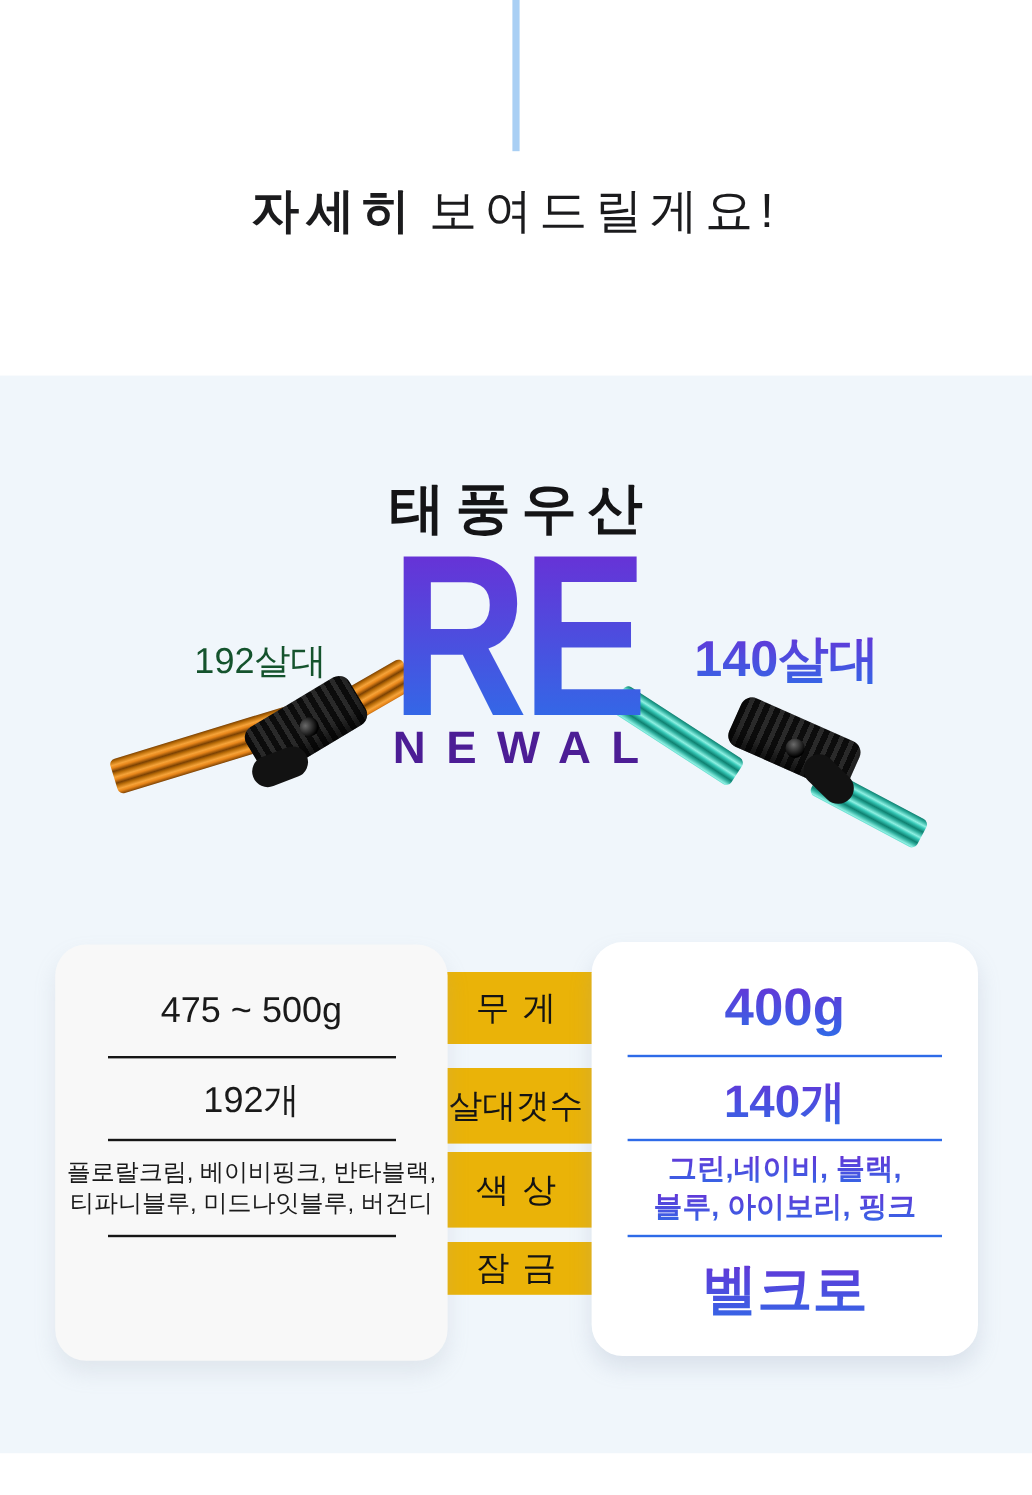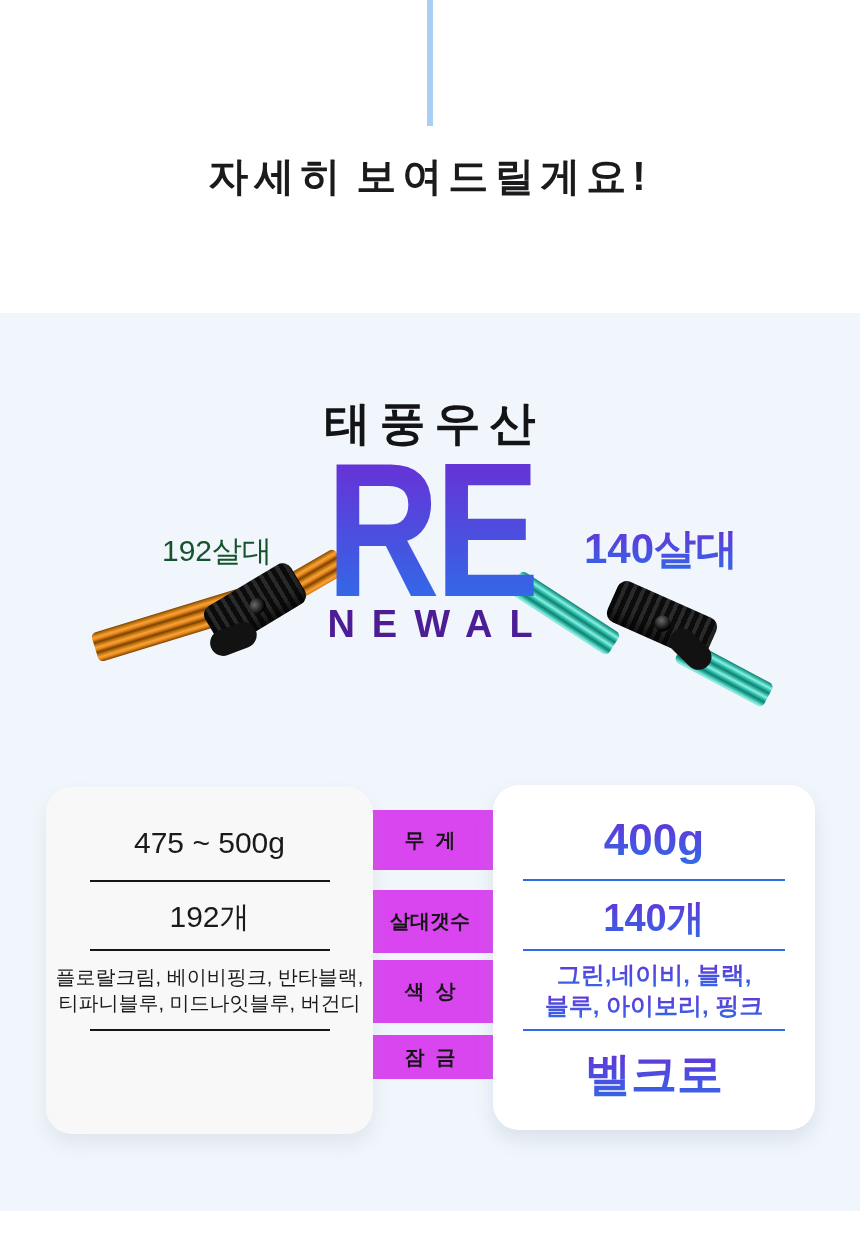--- a/index.html
+++ b/index.html
@@ -6,42 +6,42 @@
   *{box-sizing:border-box;font-family:"Liberation Sans","DejaVu Sans",sans-serif;}
   .page{position:relative;width:860px;height:1246px;background:#ffffff;overflow:hidden;margin:0 auto;}
 
   
   .accent-line{position:absolute;left:427px;top:0;width:6px;height:126px;background:#a9cff4;}
 
   
   .heading{position:absolute;top:150px;left:0;width:100%;text-align:center;
     font-size:40px;letter-spacing:6px;color:#1b1b1d;line-height:52px;white-space:nowrap;}
   .heading .strong{font-weight:700;}
-  .heading .rest{font-weight:700;margin-left:10px;}
+  .heading .rest{font-weight:400;margin-left:10px;}
 
   
   .section{position:absolute;left:0;top:313px;width:860px;height:898px;background:#f0f6fb;}
 
   .product-title{position:absolute;top:80px;left:0;width:100%;text-align:center;
     font-size:46px;font-weight:700;color:#141416;letter-spacing:9px;padding-left:9px;}
 
   .grad{background:linear-gradient(180deg,#6b2ed5 0%,#2f6ce8 100%);
     -webkit-background-clip:text;background-clip:text;color:transparent;}
 
   .re-text{position:absolute;top:136px;left:0;width:100%;height:160px;
     display:flex;justify-content:center;align-items:flex-end;z-index:3;}
   .re-text span{display:inline-block;font-size:192px;line-height:158px;font-weight:800;
     letter-spacing:-6px;transform:scaleX(0.82);}
 
   .newal-text{position:absolute;top:290px;left:0;width:100%;text-align:center;
     font-size:38px;font-weight:700;color:#4c1d95;letter-spacing:17px;padding-left:17px;z-index:3;}
 
   .old-rib-label{position:absolute;left:152px;top:218px;width:130px;text-align:center;
     font-size:30px;font-weight:500;color:#14532d;}
-  .new-rib-label{position:absolute;left:573px;top:208px;width:165px;text-align:right;
+  .new-rib-label{position:absolute;left:573px;top:208px;width:165px;text-align:center;
     font-size:42px;font-weight:800;}
 
   
   .tube{position:absolute;border-radius:5px;z-index:1;}
   .tube.orange{background:repeating-linear-gradient(to bottom,
     #7c4203 0px,#b96c08 2px,#f6a339 5px,#e8861a 7px,#7c4203 10px);}
   .tube.teal{background:repeating-linear-gradient(to bottom,
     #0f8171 0px,#2fae9d 2px,#8df0e2 5px,#35c7b6 7px,#0f8171 10px);}
   .joint{position:absolute;background:repeating-linear-gradient(90deg,#0c0c0c 0 5px,#2a2a2a 5px 9px);
     border-radius:10px;box-shadow:inset 0 -8px 10px rgba(0,0,0,.55);z-index:2;}
@@ -53,23 +53,23 @@
   .tube.l-low{left:95px;top:320px;width:168px;height:30px;transform:rotate(-17deg);transform-origin:left center;}
   .joint.l{left:205px;top:269px;width:100px;height:46px;transform:rotate(-31deg);}
   .tube.l-high{left:268px;top:275px;width:84px;height:28px;transform:rotate(-30deg);transform-origin:left center;}
 
   .tube.r-left{left:522px;top:257px;width:118px;height:26px;transform:rotate(33deg);transform-origin:left top;}
   .joint.r{left:608px;top:285px;width:108px;height:44px;transform:rotate(24deg);}
   .joint.r::before{left:auto;right:-8px;bottom:-6px;transform:rotate(20deg);}
   .tube.r-right{left:686px;top:325px;width:100px;height:26px;transform:rotate(28deg);transform-origin:left top;}
 
   
-  .label-bar{position:absolute;left:360px;width:140px;background:#d946ef;z-index:1;
+  .label-bar{position:absolute;left:360px;width:140px;background:#eab308;z-index:1;
     display:flex;align-items:center;justify-content:center;
-    font-size:20px;font-weight:700;color:#141414;}
+    font-size:28px;font-weight:400;color:#141414;}
   .label-bar.ls-wide{letter-spacing:11px;padding-left:11px;}
   .label-bar.bar-1{top:497px;height:60px;}
   .label-bar.bar-2{top:577px;height:63px;}
   .label-bar.bar-3{top:647px;height:63px;}
   .label-bar.bar-4{top:722px;height:44px;}
 
   .card{position:absolute;border-radius:26px;z-index:2;padding-left:48px;}
   .card.old{left:46px;top:474px;width:327px;height:347px;background:#f8f8f8;
     box-shadow:0 10px 18px rgba(150,160,175,.18);}
   .card.new{left:493px;top:472px;width:322px;height:345px;background:#ffffff;

